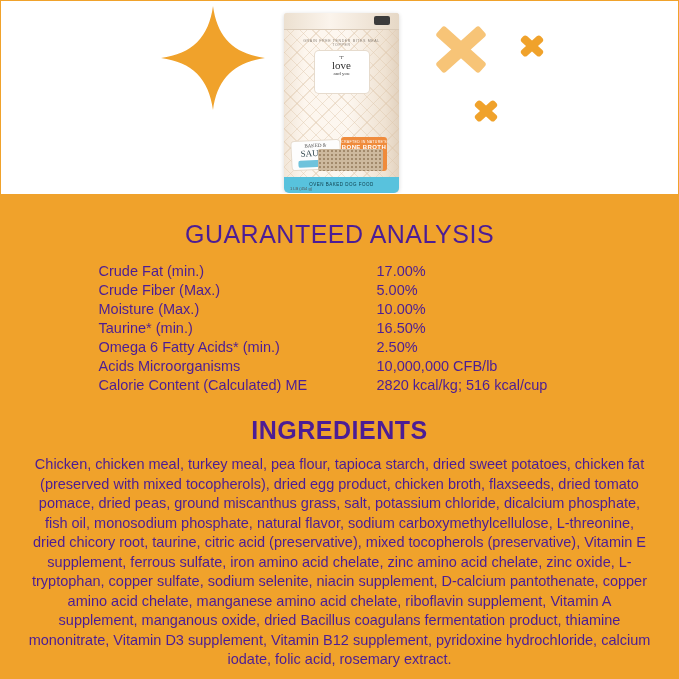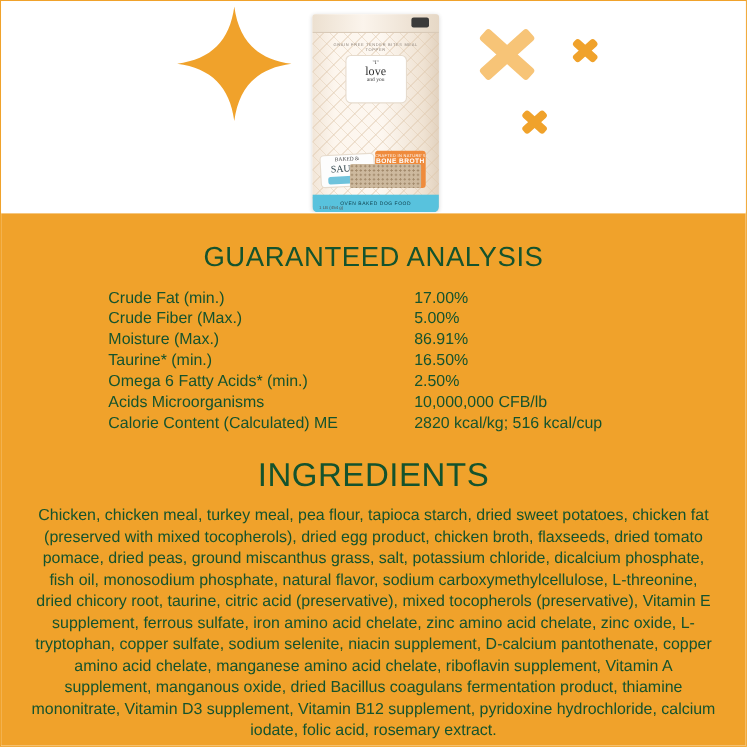--- a/index.html
+++ b/index.html
@@ -209,36 +209,37 @@
     color: #555;
   }
 
   
   .panel {
     position: absolute;
     left: 0; right: 0;
     top: 193px;
     bottom: 0;
     background: #f0a22b;
-    color: #14532d;
+    color: #4c1d95;
   }
 
   h2.section-title {
     margin: 0;
     text-align: center;
     font-weight: normal;
     letter-spacing: 0.5px;
   }
   #ga-title {
     font-size: 25px;
     padding-top: 26px;
   }
   #ing-title {
-    font-size: 30px;
+    font-size: 25px;
     padding-top: 22px;
+    font-weight: bold;
   }
 
   .ga-table {
     margin: 12px auto 0;
     width: 482px;
     border-collapse: collapse;
     font-size: 14.5px;
   }
   .ga-table td {
     padding: 1.5px 0;
@@ -322,21 +323,21 @@
         <tr>
           <td class="label">Crude Fat (min.)</td>
           <td class="value">17.00%</td>
         </tr>
         <tr>
           <td class="label">Crude Fiber (Max.)</td>
           <td class="value">5.00%</td>
         </tr>
         <tr>
           <td class="label">Moisture (Max.)</td>
-          <td class="value">86.91%</td>
+          <td class="value">10.00%</td>
         </tr>
         <tr>
           <td class="label">Taurine* (min.)</td>
           <td class="value">16.50%</td>
         </tr>
         <tr>
           <td class="label">Omega 6 Fatty Acids* (min.)</td>
           <td class="value">2.50%</td>
         </tr>
         <tr>

